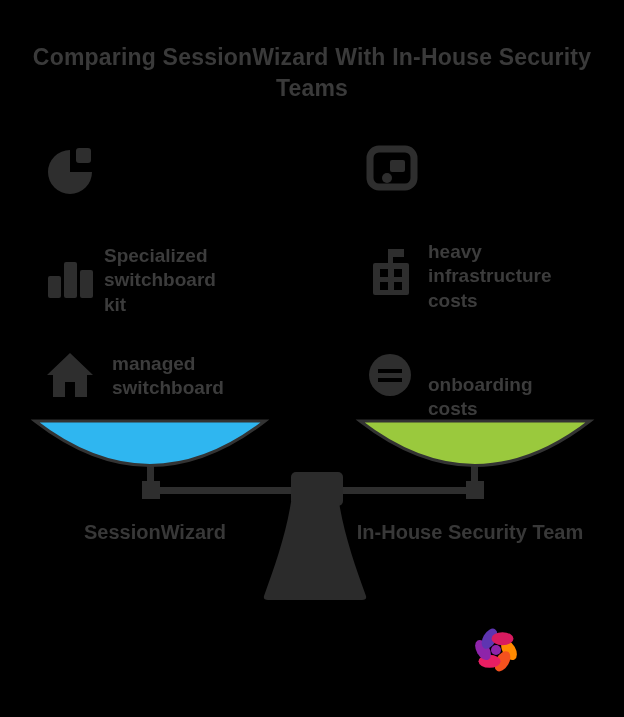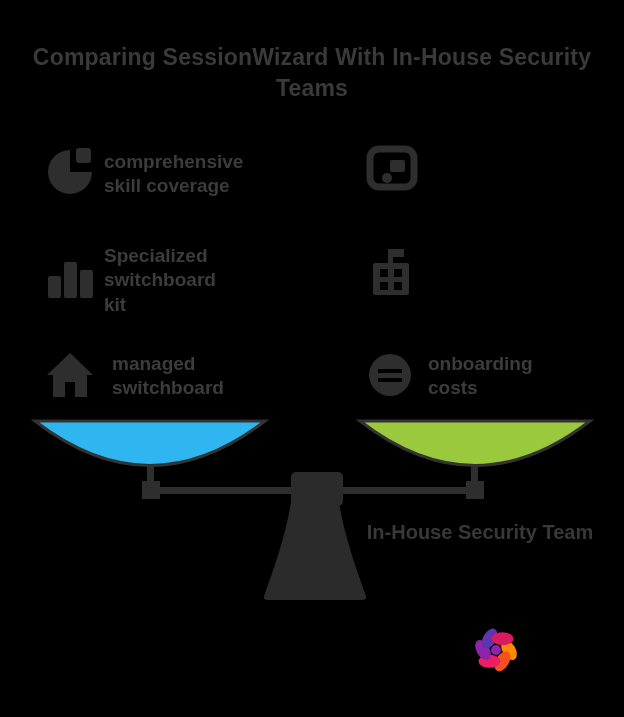--- a/index.html
+++ b/index.html
@@ -19,23 +19,20 @@
 
 <div class="page">
 
   <div class="title">Comparing SessionWizard With In-House Security Teams</div>
 
   <div class="icon" style="left:44px;top:146px;">
     <svg width="52" height="52" viewBox="0 0 52 52" fill="#2e2e2e">
       <path d="M26,4 A22,22 0 1 0 48,26 L26,26 Z"></path>
       <rect x="32" y="2" width="15" height="15" rx="3"></rect>
     </svg>
-  </div>
-  <div class="feature" style="left:104px;top:150px;width:150px;">
-    <div class="label">comprehensive skill coverage</div>
   </div>
 
   <div class="icon" style="left:44px;top:250px;">
     <svg width="52" height="52" viewBox="0 0 52 52" fill="#2e2e2e">
       <rect x="4" y="26" width="13" height="22" rx="2"></rect>
       <rect x="20" y="12" width="13" height="36" rx="2"></rect>
       <rect x="36" y="20" width="13" height="28" rx="2"></rect>
     </svg>
   </div>
   <div class="feature" style="left:104px;top:244px;width:138px;">
@@ -63,29 +60,32 @@
     <svg width="52" height="52" viewBox="0 0 52 52" fill="#2e2e2e">
       <rect x="24" y="3" width="5" height="16"></rect>
       <rect x="29" y="3" width="11" height="8"></rect>
       <rect x="9" y="17" width="36" height="32" rx="2"></rect>
       <rect x="16" y="23" width="8" height="8" fill="#000"></rect>
       <rect x="30" y="23" width="8" height="8" fill="#000"></rect>
       <rect x="16" y="36" width="8" height="8" fill="#000"></rect>
       <rect x="30" y="36" width="8" height="8" fill="#000"></rect>
     </svg>
   </div>
+  <div class="feature" style="left:428px;top:240px;width:152px;">
+    <div class="label">heavy infrastructure costs</div>
+  </div>
 
   <div class="icon" style="left:364px;top:348px;">
     <svg width="52" height="52" viewBox="0 0 52 52">
       <circle cx="26" cy="27" r="21" fill="#2e2e2e"></circle>
       <rect x="14" y="21" width="24" height="4" fill="#000"></rect>
       <rect x="14" y="30" width="24" height="4" fill="#000"></rect>
     </svg>
   </div>
-  <div class="feature" style="left:428px;top:352px;width:150px;">
+  <div class="feature" style="left:428px;top:373px;width:150px;">
     <div class="label">onboarding costs</div>
   </div>
 
   <svg class="scale-svg" viewBox="0 0 624 717">
 
     <rect x="142" y="481" width="18" height="18" fill="#2e2e2e"></rect>
     <rect x="466" y="481" width="18" height="18" fill="#2e2e2e"></rect>
 
     <rect x="150" y="487" width="326" height="7" fill="#2e2e2e"></rect>
 
@@ -93,21 +93,22 @@
     <rect x="471" y="456" width="7" height="34" fill="#2e2e2e"></rect>
 
     <path d="M35,421 L265,421 Q150,510 35,421 Z" stroke="#333333" stroke-width="3" fill="#2fb6f0"></path>
     <path d="M360,421 L590,421 Q475,510 360,421 Z" stroke="#333333" stroke-width="3" fill="#9ac93d"></path>
 
     <rect x="291" y="472" width="52" height="34" rx="5" fill="#2b2b2b"></rect>
 
     <path d="M291,502 C286,534 275,566 264,596 Q263,600 268,600 L362,600 Q367,600 366,596 C355,566 344,534 339,502 Z" fill="#2b2b2b"></path>
   </svg>
 
-  <div class="pan-label" style="left:352px;top:521px;width:236px;margin-left:10px;">In-House Security Team</div>
+  <div class="pan-label" style="left:60px;top:521px;width:190px;">SessionWizard</div>
+  <div class="pan-label" style="left:352px;top:521px;width:236px;">In-House Security Team</div>
 
   <svg class="logo" viewBox="0 0 76 64">
     <ellipse cx="51" cy="32" rx="11" ry="6.5" transform="rotate(60 51 32)" fill="#ff8a00"></ellipse>
     <ellipse cx="44.5" cy="43.3" rx="11" ry="6.5" transform="rotate(120 44.5 43.3)" fill="#f4511e"></ellipse>
     <ellipse cx="31.5" cy="43.3" rx="11" ry="6.5" transform="rotate(180 31.5 43.3)" fill="#e91e63"></ellipse>
     <ellipse cx="25" cy="32" rx="11" ry="6.5" transform="rotate(240 25 32)" fill="#8e24aa"></ellipse>
     <ellipse cx="31.5" cy="20.7" rx="11" ry="6.5" transform="rotate(300 31.5 20.7)" fill="#5e35b1"></ellipse>
     <ellipse cx="44.5" cy="20.7" rx="11" ry="6.5" transform="rotate(0 44.5 20.7)" fill="#d81b60"></ellipse>
     <circle cx="38" cy="32" r="5" fill="#8e24aa"></circle>
   </svg>

